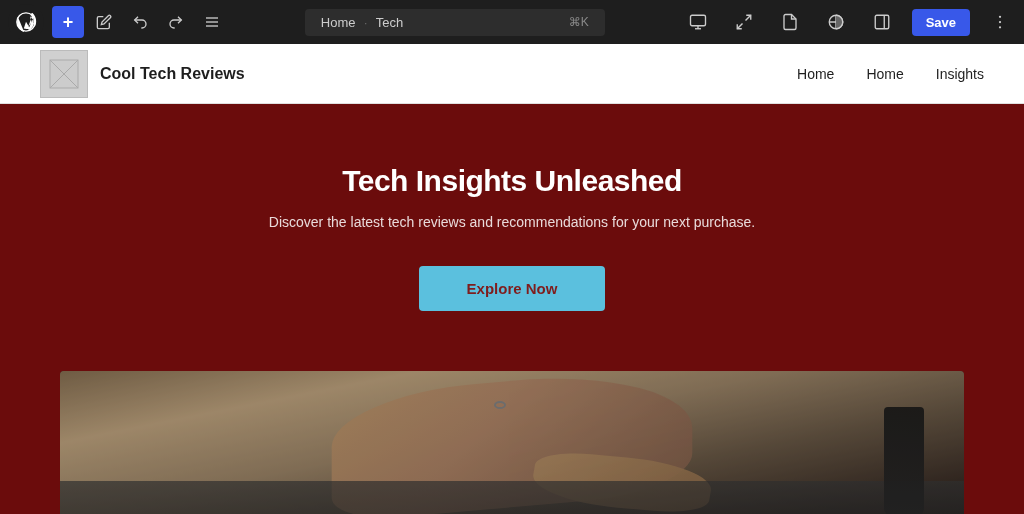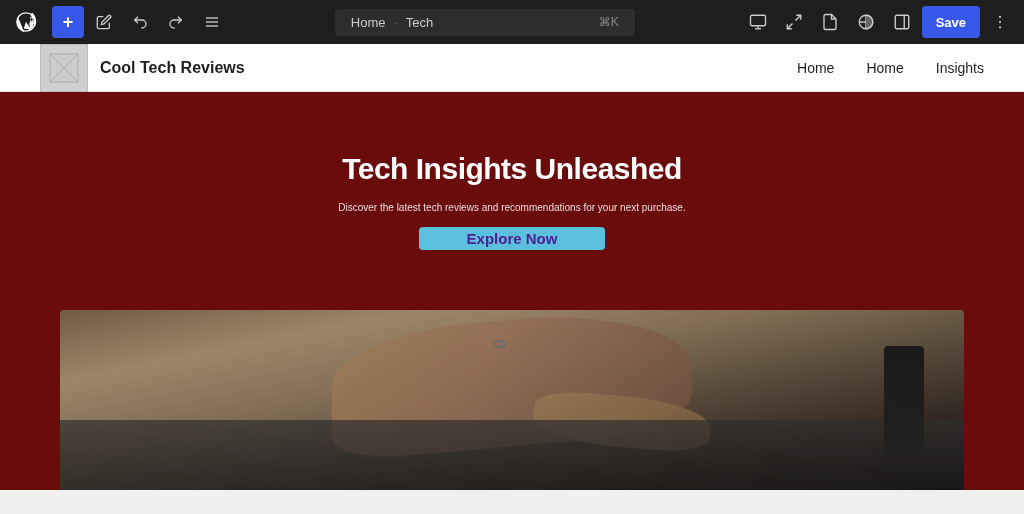--- a/index.html
+++ b/index.html
@@ -49,21 +49,21 @@
       border-radius: 4px;
       padding: 6px 16px;
       display: flex; align-items: center; gap: 8px;
       color: #ccc;
       font-size: 13px;
       min-width: 300px;
       justify-content: center;
     }
     .url-bar .separator { color: #666; }
     .toolbar-right {
-      display: flex; gap: 4px;
+      display: flex; align-items: center; gap: 14px;
     }
     .save-btn {
       background: #3858e9;
       color: white;
       border: none;
       border-radius: 4px;
       padding: 6px 14px;
       font-size: 13px;
       font-weight: 600;
       cursor: pointer;
@@ -73,21 +73,21 @@
       background: transparent;
       border: none;
       border-radius: 4px;
       display: flex; align-items: center; justify-content: center;
       cursor: pointer;
       color: #ccc;
     }
 
     
     .site-header {
-      height: 48px;
+      height: 60px;
       background: white;
       display: flex;
       align-items: center;
       padding: 16px 40px;
       border-bottom: 1px solid #e0e0e0;
     }
     .site-logo-area {
       display: flex; align-items: center; gap: 12px;
     }
     .logo-placeholder {
@@ -122,31 +122,31 @@
       position: relative;
     }
     .hero-title {
       font-size: 30px;
       font-weight: 800;
       color: white;
       margin-bottom: 16px;
       letter-spacing: -0.5px;
     }
     .hero-subtitle {
-      font-size: 10px;
+      font-size: 14px;
       color: rgba(255,255,255,0.85);
-      margin-bottom: 14px;
+      margin-bottom: 36px;
     }
     .hero-cta {
       display: inline-block;
       background: #5bc0de;
-      color: #4c1d95;
+      color: #7f1d1d;
       font-size: 15px;
       font-weight: 700;
-      padding: 3px 48px;
+      padding: 14px 48px;
       border-radius: 4px;
       border: none;
       cursor: pointer;
       text-decoration: none;
     }
 
     
     .photo-section {
       background: #6b0c0c;
       padding: 20px 60px 0;

